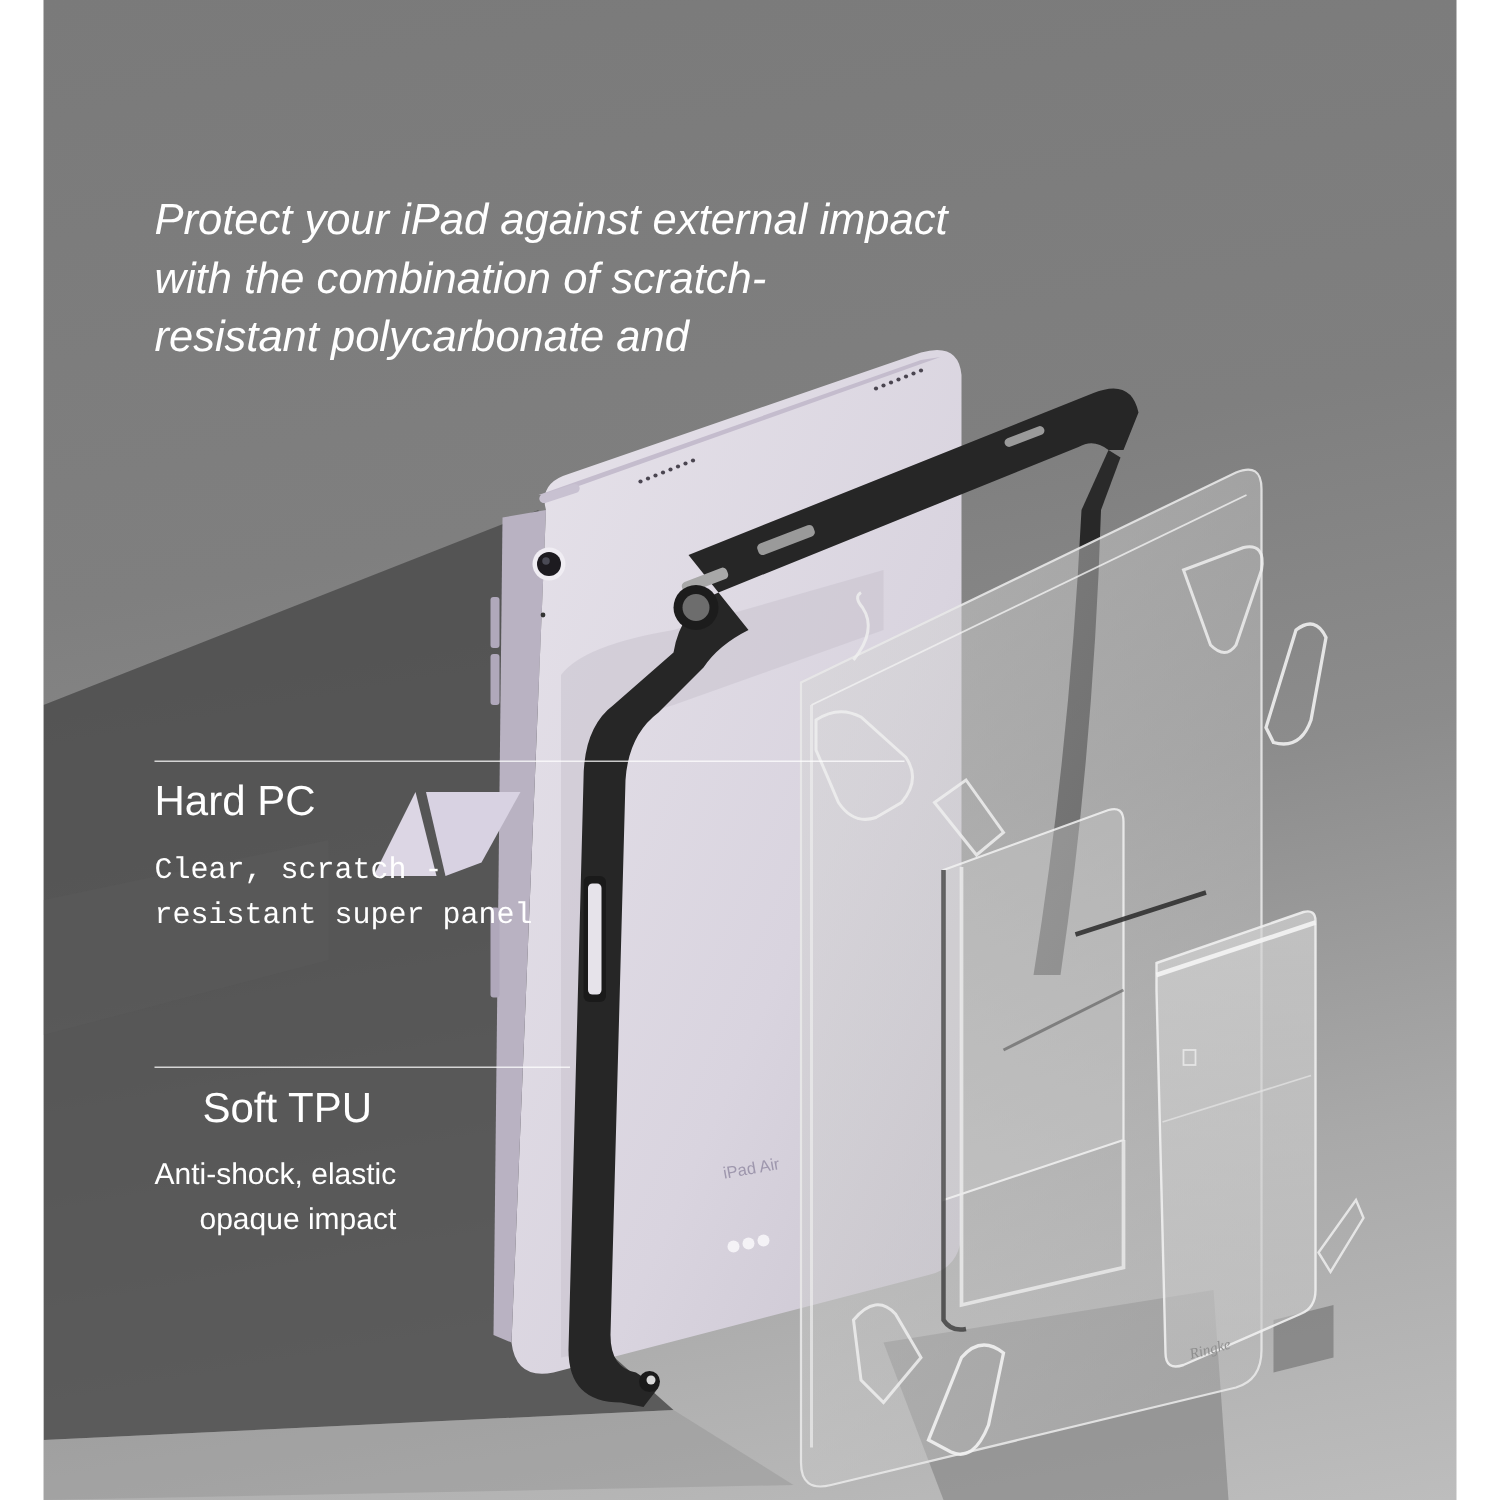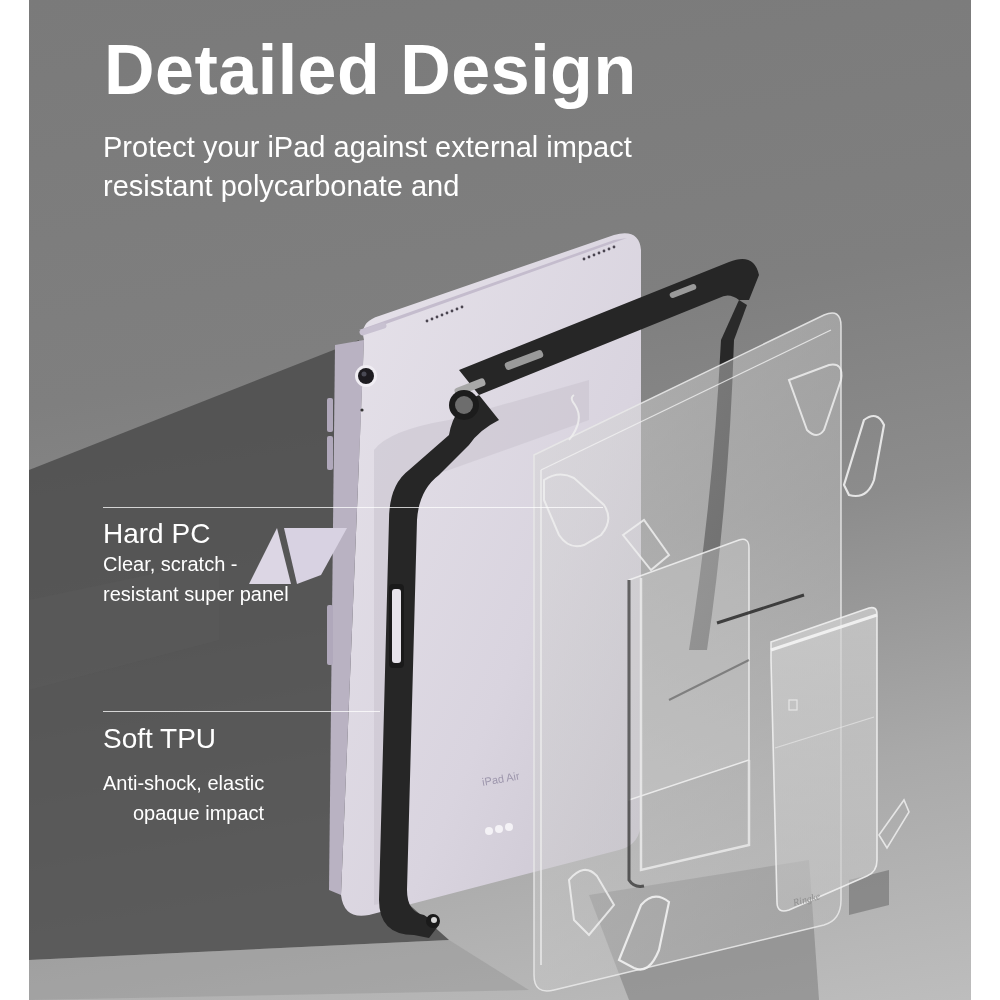--- a/index.html
+++ b/index.html
@@ -16,32 +16,32 @@
     .scene { position: absolute; left: 0; top: 0; width: 942px; height: 1000px; }
     .title {
       position: absolute; left: 75px; top: 28px;
       font-size: 70px; font-weight: bold; color: #ffffff; letter-spacing: 0.5px;
       line-height: 84px; white-space: nowrap;
     }
     .lead {
       position: absolute; left: 74px; top: 128px; width: 620px;
       font-size: 29px; line-height: 39px; color: #ffffff;
     }
-    .lead div { white-space: nowrap; }
+    .lead div { white-space: nowrap; font-style: italic; }
     .feature { position: absolute; left: 74px; color: #ffffff; }
     .feature .rule { position: absolute; left: 0; top: 0; height: 1px; background: rgba(255,255,255,0.75); }
     .feature .f-title { position: absolute; left: 0; font-size: 28px; font-weight: normal; white-space: nowrap; }
     .feature .f-desc { position: absolute; left: 0; font-size: 20px; line-height: 30px; white-space: nowrap; }
     .hard { top: 507px; }
     .hard .rule { width: 500px; }
     .hard .f-title { top: 11px; }
-    .hard .f-desc { top: 42px; }
+    .hard .f-desc { top: 59px; font-family: Liberation Mono, monospace; }
     .soft { top: 711px; }
     .soft .rule { width: 277px; }
-    .soft .f-title { top: 12px; }
+    .soft .f-title { top: 12px; margin-left: 32px; }
     .soft .f-desc { top: 57px; text-align: right; }
   </style>
 </head>
 <body>
 
 <div class="canvas">
 
   <svg class="scene" viewBox="0 0 942 1000" xmlns="http://www.w3.org/2000/svg">
     <defs>
       <linearGradient id="ipadGrad" x1="0" y1="0" x2="1" y2="1">
@@ -164,24 +164,24 @@
       <path d="M850,835 L875,800 L880,812 L858,848 Z" fill="none" stroke="#eeeeee" stroke-width="1.6" opacity="0.85"></path>
     </g>
     <text x="764" y="902" font-family="Liberation Serif, serif" font-style="italic" font-size="10" fill="#8f8f8f" transform="rotate(-15 780 900)">Ringke</text>
 
     <g>
       <polygon points="220,584 248,528 262,584" fill="#dcd6e4"></polygon>
       <polygon points="255,528 318,528 292,575 268,584" fill="#d8d2e2"></polygon>
     </g>
   </svg>
 
-  <div class="title">Detailed Design</div>
 
   <div class="lead">
     <div>Protect your iPad against external impact</div>
+    <div>with the combination of scratch-</div>
     <div>resistant polycarbonate and</div>
   </div>
 
   <div class="feature hard">
     <div class="rule"></div>
     <div class="f-title">Hard PC</div>
     <div class="f-desc">
       <div>Clear, scratch -</div>
       <div>resistant super panel</div>
     </div>

